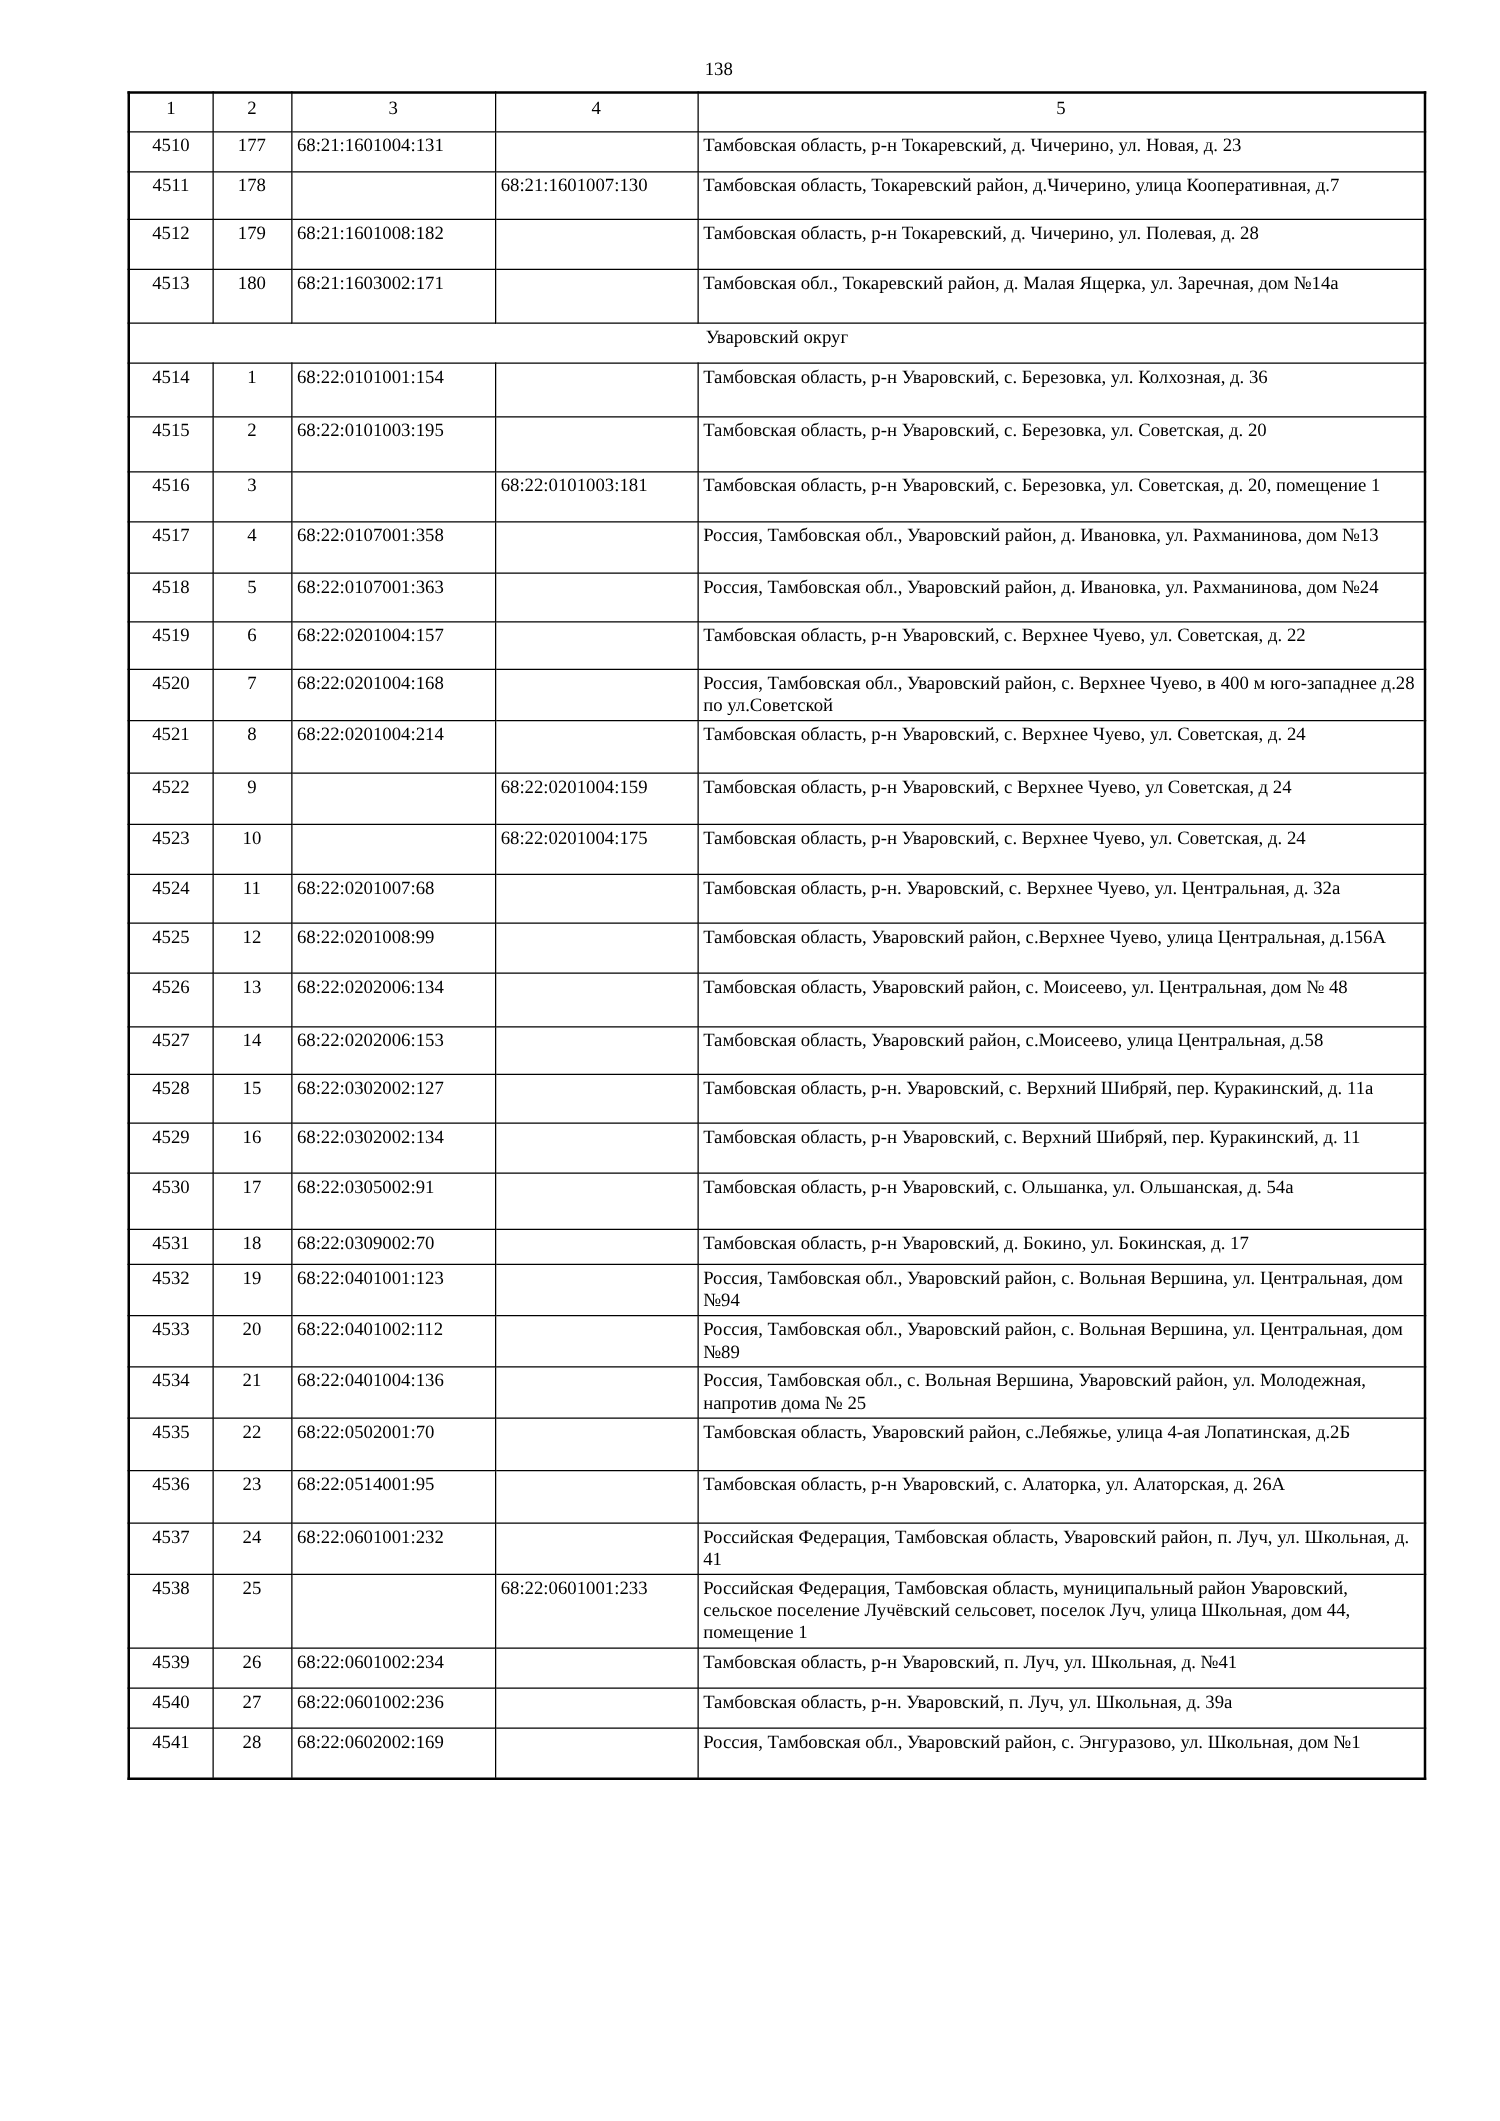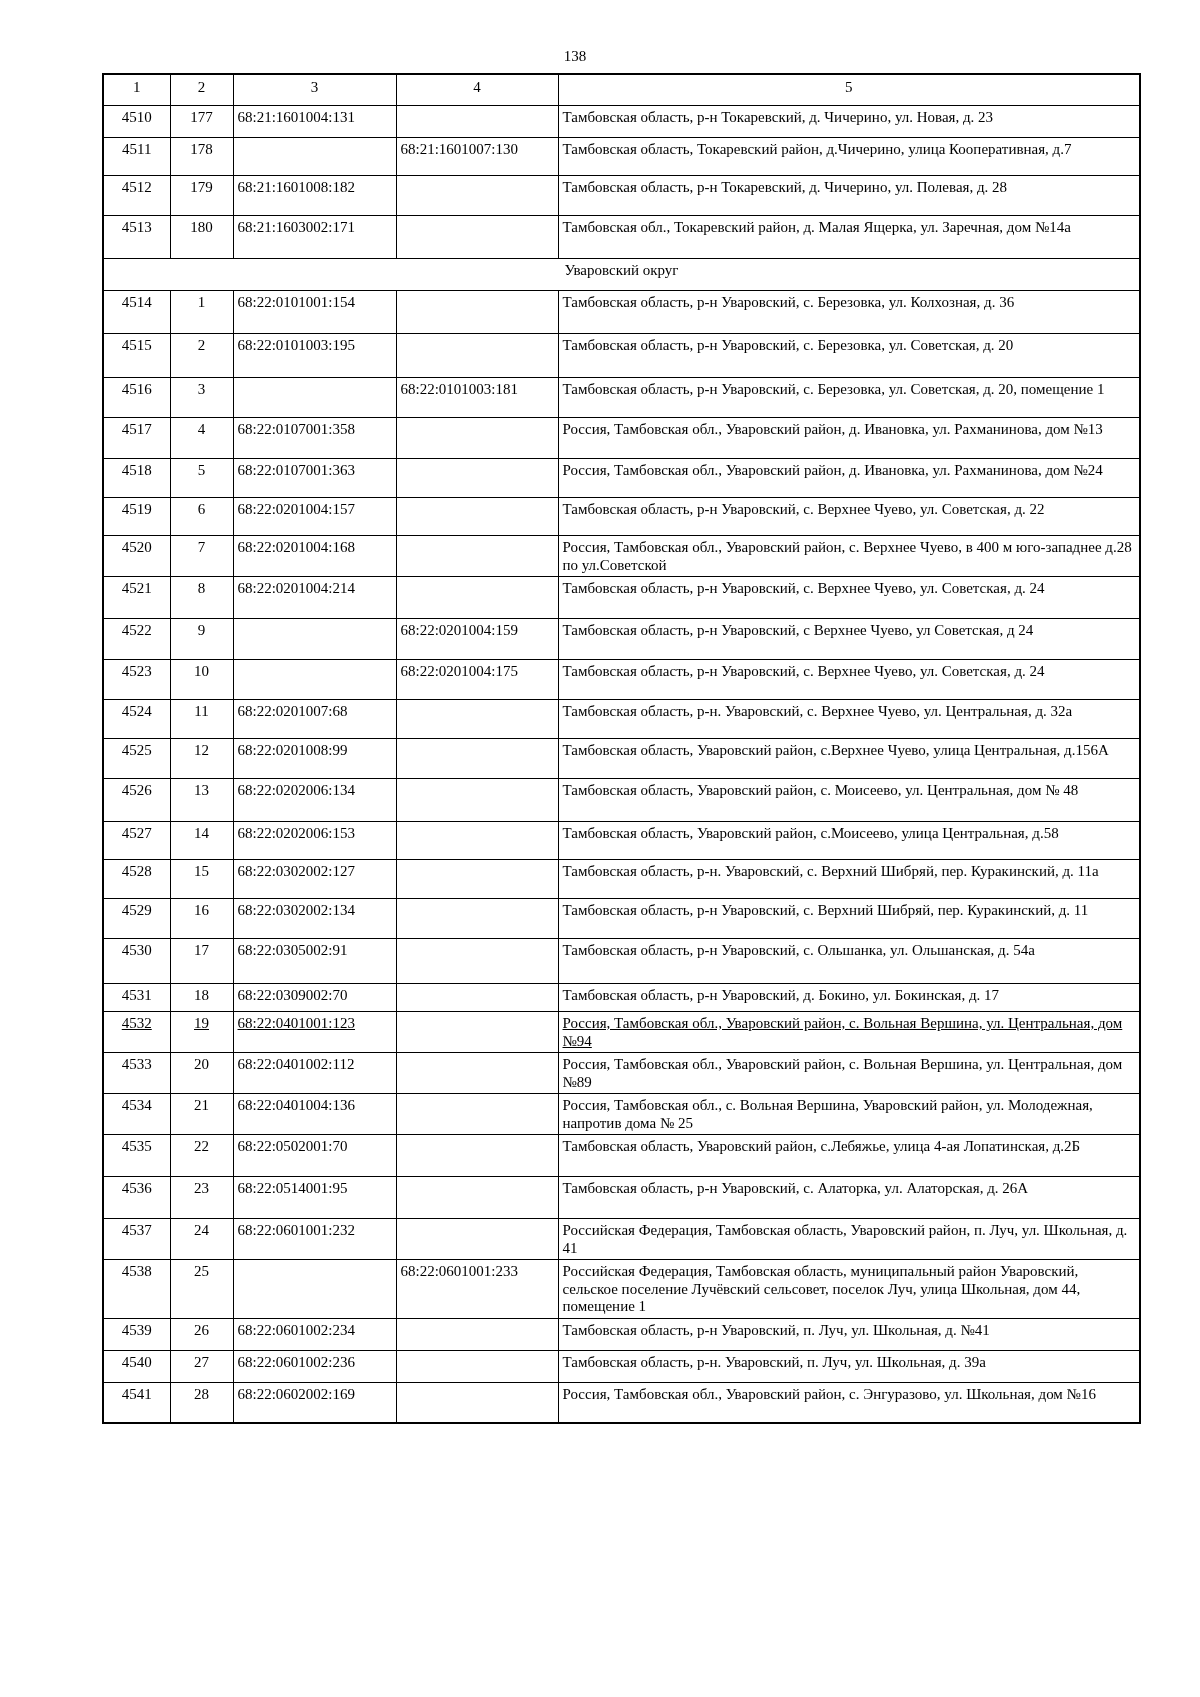--- a/index.html
+++ b/index.html
@@ -244,21 +244,21 @@
           <td class="c4"></td>
           <td class="c5">Тамбовская область, р-н Уваровский, с. Ольшанка, ул. Ольшанская, д. 54а</td>
         </tr>
         <tr style="height: 28px;">
           <td class="c1">4531</td>
           <td class="c2">18</td>
           <td class="c3">68:22:0309002:70</td>
           <td class="c4"></td>
           <td class="c5">Тамбовская область, р-н Уваровский, д. Бокино, ул. Бокинская, д. 17</td>
         </tr>
-        <tr style="height: 38px; text-decoration: underline;">
+        <tr style="height: 38px;">
           <td class="c1">4532</td>
           <td class="c2">19</td>
           <td class="c3">68:22:0401001:123</td>
           <td class="c4"></td>
           <td class="c5">Россия, Тамбовская обл., Уваровский район, с. Вольная Вершина, ул. Центральная, дом №94</td>
         </tr>
         <tr style="height: 40px;">
           <td class="c1">4533</td>
           <td class="c2">20</td>
           <td class="c3">68:22:0401002:112</td>
@@ -312,17 +312,17 @@
           <td class="c2">27</td>
           <td class="c3">68:22:0601002:236</td>
           <td class="c4"></td>
           <td class="c5">Тамбовская область, р-н. Уваровский, п. Луч, ул. Школьная, д. 39а</td>
         </tr>
         <tr style="height: 41px;">
           <td class="c1">4541</td>
           <td class="c2">28</td>
           <td class="c3">68:22:0602002:169</td>
           <td class="c4"></td>
-          <td class="c5">Россия, Тамбовская обл., Уваровский район, с. Энгуразово, ул. Школьная, дом №16</td>
+          <td class="c5">Россия, Тамбовская обл., Уваровский район, с. Энгуразово, ул. Школьная, дом №1</td>
         </tr>
       </tbody>
   </table>
 </div>
 
 </body></html>

